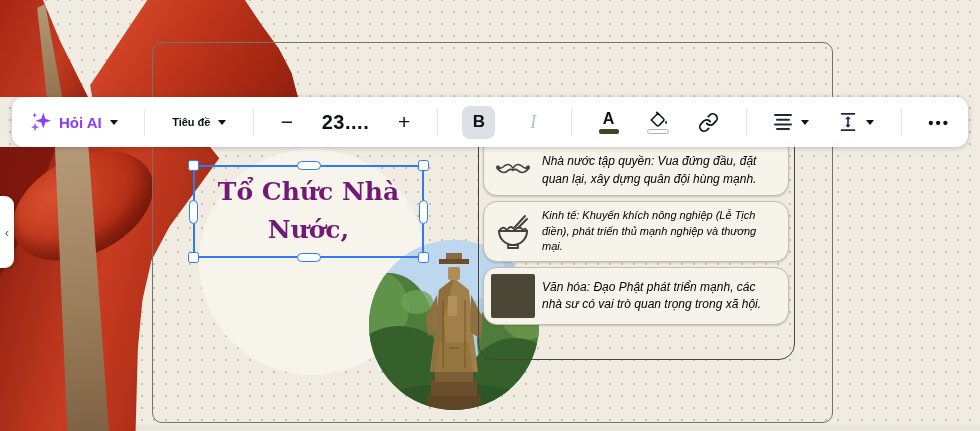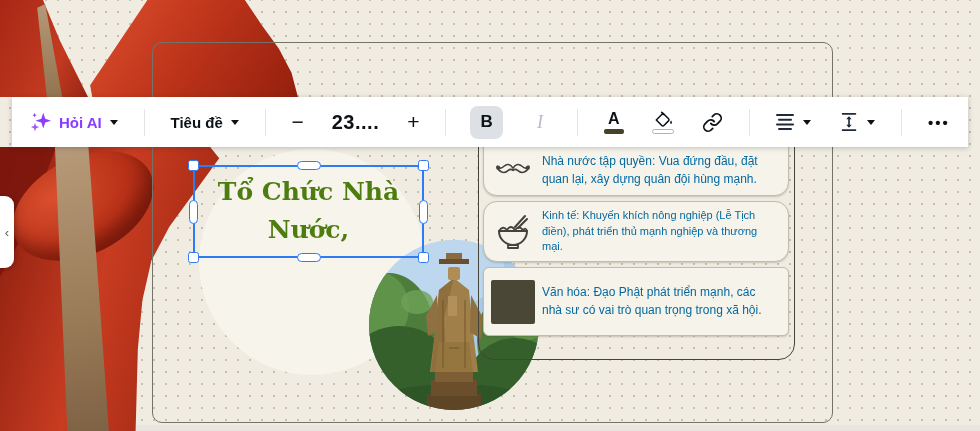--- a/index.html
+++ b/index.html
@@ -46,53 +46,53 @@
     border-radius:50%;background:#f7f4ec;z-index:3;}
   .photo-circle{position:absolute;left:369px;top:240px;width:170px;height:170px;z-index:4;}
 
   
   .cards-frame{position:absolute;left:478px;top:98px;width:317px;height:262px;z-index:5;
     border:1.6px solid #45433a;border-radius:16px;box-sizing:border-box;}
   .card{position:absolute;left:483px;width:306px;z-index:6;box-sizing:border-box;
     background:#f6f3ea;border:1px solid #c2bdae;border-radius:14px;
     box-shadow:0 1px 2px rgba(80,70,50,.25);display:flex;align-items:center;}
   .card-icon{width:58px;flex:0 0 58px;display:flex;align-items:center;justify-content:center;}
-  .card-text{flex:1;color:#0369a1;line-height:1.45;padding-right:14px;}
+  .card-text{flex:1;color:#000000;line-height:1.45;padding-right:14px;font-style:italic;}
   #card-0{top:104px;height:92px;align-items:flex-end;padding-bottom:7px;}
   #card-0 .card-text{font-size:12px;}
   #card-0 .card-icon{align-self:flex-end;margin-bottom:10px;}
   #card-1{top:201px;height:61px;}
   #card-1 .card-text{font-size:11px;}
-  #card-2{top:267px;height:69px;border-radius:6px;}
+  #card-2{top:267px;height:58px;}
   #card-2 .card-text{font-size:12px;}
   .dark-square{width:44px;height:44px;background:#4b4737;border-radius:2px;}
 
   
   .sel-box{position:absolute;left:193px;top:165px;width:231px;height:93px;z-index:7;
     border:2px solid #2f7bf5;box-sizing:border-box;}
   .title{position:absolute;left:0;top:6px;width:100%;text-align:center;
     font-family:"DejaVu Serif","Liberation Serif",serif;font-weight:700;
-    font-size:25px;line-height:38px;color:#4d7c0f;}
+    font-size:25px;line-height:38px;color:#701a75;}
   .h{position:absolute;background:#fff;border:1.6px solid #2f7bf5;box-sizing:border-box;z-index:8;}
   .h-c{width:11px;height:11px;border-radius:2.5px;}
   .h-tb{width:24px;height:9px;border-radius:4.5px;left:50%;margin-left:-12px;}
   .h-lr{width:9px;height:24px;border-radius:4.5px;top:50%;margin-top:-12px;}
 
   
   .toolbar{position:absolute;left:12px;top:97px;width:956px;height:50px;z-index:10;
-    background:#ffffff;border-radius:0;box-shadow:0 1px 5px rgba(40,40,40,.25);
+    background:#ffffff;border-radius:12px;box-shadow:0 1px 5px rgba(40,40,40,.25);
     display:flex;align-items:center;justify-content:space-between;
     padding:0 16px;box-sizing:border-box;color:#0d1216;}
   .tbtn{display:flex;align-items:center;cursor:pointer;background:none;border:none;
     font-family:"Liberation Sans",sans-serif;color:#0d1216;padding:4px 2px;}
   .caret{width:0;height:0;border-left:4.5px solid transparent;
     border-right:4.5px solid transparent;border-top:5.5px solid #0d1216;margin-left:8px;}
   .tdiv{width:1px;height:27px;background:#e4e4e6;}
   .ask-ai-label{color:#8b3dff;font-weight:700;font-size:15px;margin-left:7px;}
-  .style-label{font-weight:700;font-size:15px;text-align:right;}
+  .style-label{font-weight:700;font-size:11px;text-align:right;}
   .font-label{font-size:15px;}
   .size-label{font-weight:700;font-size:20px;letter-spacing:.5px;}
   .pm{font-size:21px;font-weight:400;line-height:20px;}
   .bold-btn{width:33px;height:33px;background:#dde1e6;border-radius:8px;
     justify-content:center;font-weight:700;font-size:17px;}
   .italic-btn{font-family:"Liberation Serif",serif;font-style:italic;font-size:18px;
     color:#b7bdc6;width:26px;justify-content:center;}
   .acolor{display:flex;flex-direction:column;align-items:center;}
   .acolor .a{font-weight:700;font-size:16px;line-height:16px;}
   .abar{width:20px;height:4.5px;border-radius:2px;margin-top:2.5px;}

